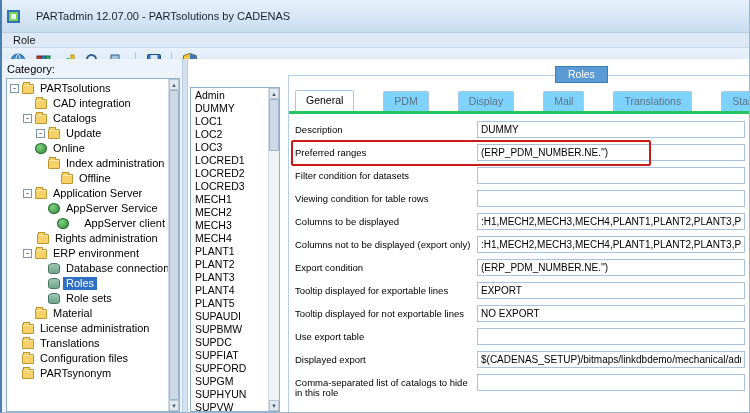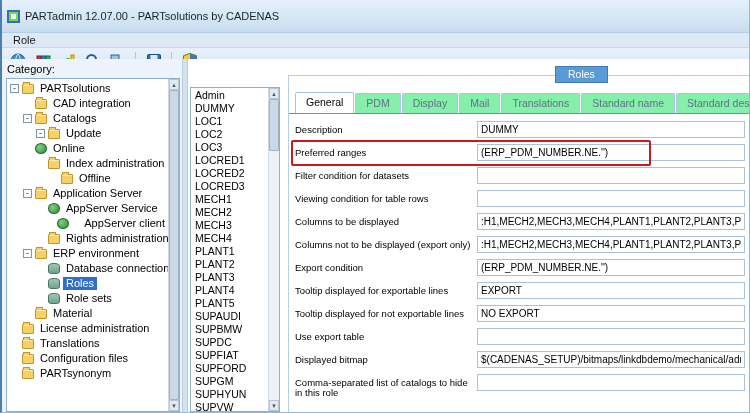--- a/index.html
+++ b/index.html
@@ -4,21 +4,21 @@
 <style>
   * { margin:0; padding:0; box-sizing:border-box; }
   html,body { width:750px; height:413px; overflow:hidden; }
   body {
     font-family:"Liberation Sans","DejaVu Sans",sans-serif;
     font-size:11px; background:#fff; position:relative;
     border-left:2px solid #4d7fae; border-right:1px solid #9ab6d0; border-bottom:1px solid #9ab6d0;
   }
 
   
-  .titlebar { height:18px; background:linear-gradient(#e6f0fb,#c9ddf0); display:flex; align-items:center; gap:5px; padding:16px 5px; border-bottom:1px solid #b6cde4; }
+  .titlebar { height:18px; background:linear-gradient(#e6f0fb,#c9ddf0); display:flex; align-items:center; gap:16px; padding:16px 5px; border-bottom:1px solid #b6cde4; }
   .titlebar .title { font-size:11px; color:#16242f; white-space:nowrap; }
   .menubar { height:15px; background:#dde9f5; display:flex; align-items:center; padding:0 3px; border-bottom:1px solid #c6d8ea; }
   .menu-item { padding:0 8px; color:#1a1a1a; cursor:default; }
   .toolbar { height:26px; background:linear-gradient(#e9f2fb,#d3e3f2); display:flex; align-items:center; gap:2px; padding:0 4px; border-bottom:1px solid #a9c4dd; }
   .tbtn { width:23px; height:22px; display:flex; align-items:center; justify-content:center; border-radius:2px; }
   .tsep { width:1px; height:17px; background:#aec5da; margin:0 4px; }
 
   
   .content { position:absolute; top:59px; left:0; right:0; bottom:0; display:flex; background:#fff; }
   .left-panel { width:180px; background:#ecf3fa; padding:3px 2px 0 4px; display:flex; flex-direction:column; }
@@ -51,22 +51,22 @@
   
   .listbox { position:absolute; left:2px; top:28px; width:90px; bottom:0; border:1px solid #8fb0cc; background:#fff; display:flex; }
   .list-items { flex:1; overflow:hidden; padding-top:1px; }
   .list-item { height:13px; line-height:13px; padding-left:4px; font-size:10.5px; white-space:nowrap; cursor:default; }
 
   
   .roles-badge { position:absolute; left:367px; top:7px; z-index:6; background:#5b9bd5; border:1px solid #3d7cb5; color:#fff; font-size:10.5px; padding:1px 12px 2px; }
 
   
   .tab-panel { position:absolute; left:100px; top:16px; right:0; bottom:0; background:#fff; border-left:1px solid #b5cfe8; border-top:1px solid #b5cfe8; }
-  .tabs { display:flex; align-items:flex-end; margin-top:14px; padding-left:6px; border-bottom:1px solid #22c55e; height:24px; overflow:hidden; }
-  .tab { height:20px; line-height:19px; padding:0 10px; background:#86efac; border:1px solid #a9c6e4; border-bottom:none; border-radius:2px 2px 0 0; color:#5d7186; font-size:10.5px; margin-right:1px; white-space:nowrap; cursor:default; }
+  .tabs { display:flex; align-items:flex-end; margin-top:14px; padding-left:6px; border-bottom:3px solid #22c55e; height:24px; overflow:hidden;gap:28px; }
+  .tab { height:20px; line-height:19px; padding:0 10px; background:#7dd3fc; border:1px solid #a9c6e4; border-bottom:none; border-radius:2px 2px 0 0; color:#5d7186; font-size:10.5px; margin-right:1px; white-space:nowrap; cursor:default; }
   .tab.active { background:#fff; color:#000; height:22px; margin-bottom:-1px; position:relative; z-index:2; border-bottom:1px solid #fff; }
 
   
   .form { padding:7px 2px 0 6px; }
   .form-row { display:flex; align-items:flex-start; margin-bottom:6px; position:relative; }
   .f-label { flex:0 0 182px; width:182px; font-size:9.5px; line-height:10px; padding-top:4px; padding-right:4px; color:#000; }
   .f-input { flex:1; min-width:0; height:17px; border:1px solid #a9c2da; background:#fff; font:10px "Liberation Sans","DejaVu Sans",sans-serif; padding:0 3px; color:#000; margin-right:2px; }
   .row-annotation { display:none; }
   .form-row.highlighted .row-annotation { display:block; position:absolute; left:-4px; top:-4px; width:360px; height:26px; border:2px solid #cc1a1a; border-radius:2px; pointer-events:none; z-index:5; }
 </style>
@@ -200,21 +200,21 @@
             <span class="t-icon ic-gear"></span>
             <span class="t-label">AppServer Service</span>
           </div>
 
           <div class="tree-item" style="padding-left: 29px; justify-content: space-between;">
             <span class="expander"></span>
             <span class="t-icon ic-gear"></span>
             <span class="t-label">AppServer client</span>
           </div>
 
-          <div class="tree-item" style="padding-left: 29px;">
+          <div class="tree-item" style="padding-left: 18px;">
             <span class="expander"></span>
             <span class="t-icon ic-folder"></span>
             <span class="t-label">Rights administration</span>
           </div>
 
           <div class="tree-item" style="padding-left: 16px;">
             <span class="expander">-</span>
             <span class="t-icon ic-folder"></span>
             <span class="t-label">ERP environment</span>
           </div>
@@ -417,21 +417,21 @@
           </div>
 
 
           <div class="form-row">
             <div class="f-label">Use export table</div>
             <input class="f-input" style="">
 
           </div>
 
           <div class="form-row">
-            <div class="f-label">Displayed bitmap</div>
+            <div class="f-label">Displayed export</div>
             <input class="f-input" value="$(CADENAS_SETUP)/bitmaps/linkdbdemo/mechanical/admin.bmp" style="">
 
           </div>
 
           <div class="form-row twoline">
             <div class="f-label">Comma-separated list of catalogs to hide in this role</div>
             <input class="f-input" style="">
 
           </div>
         </div>

